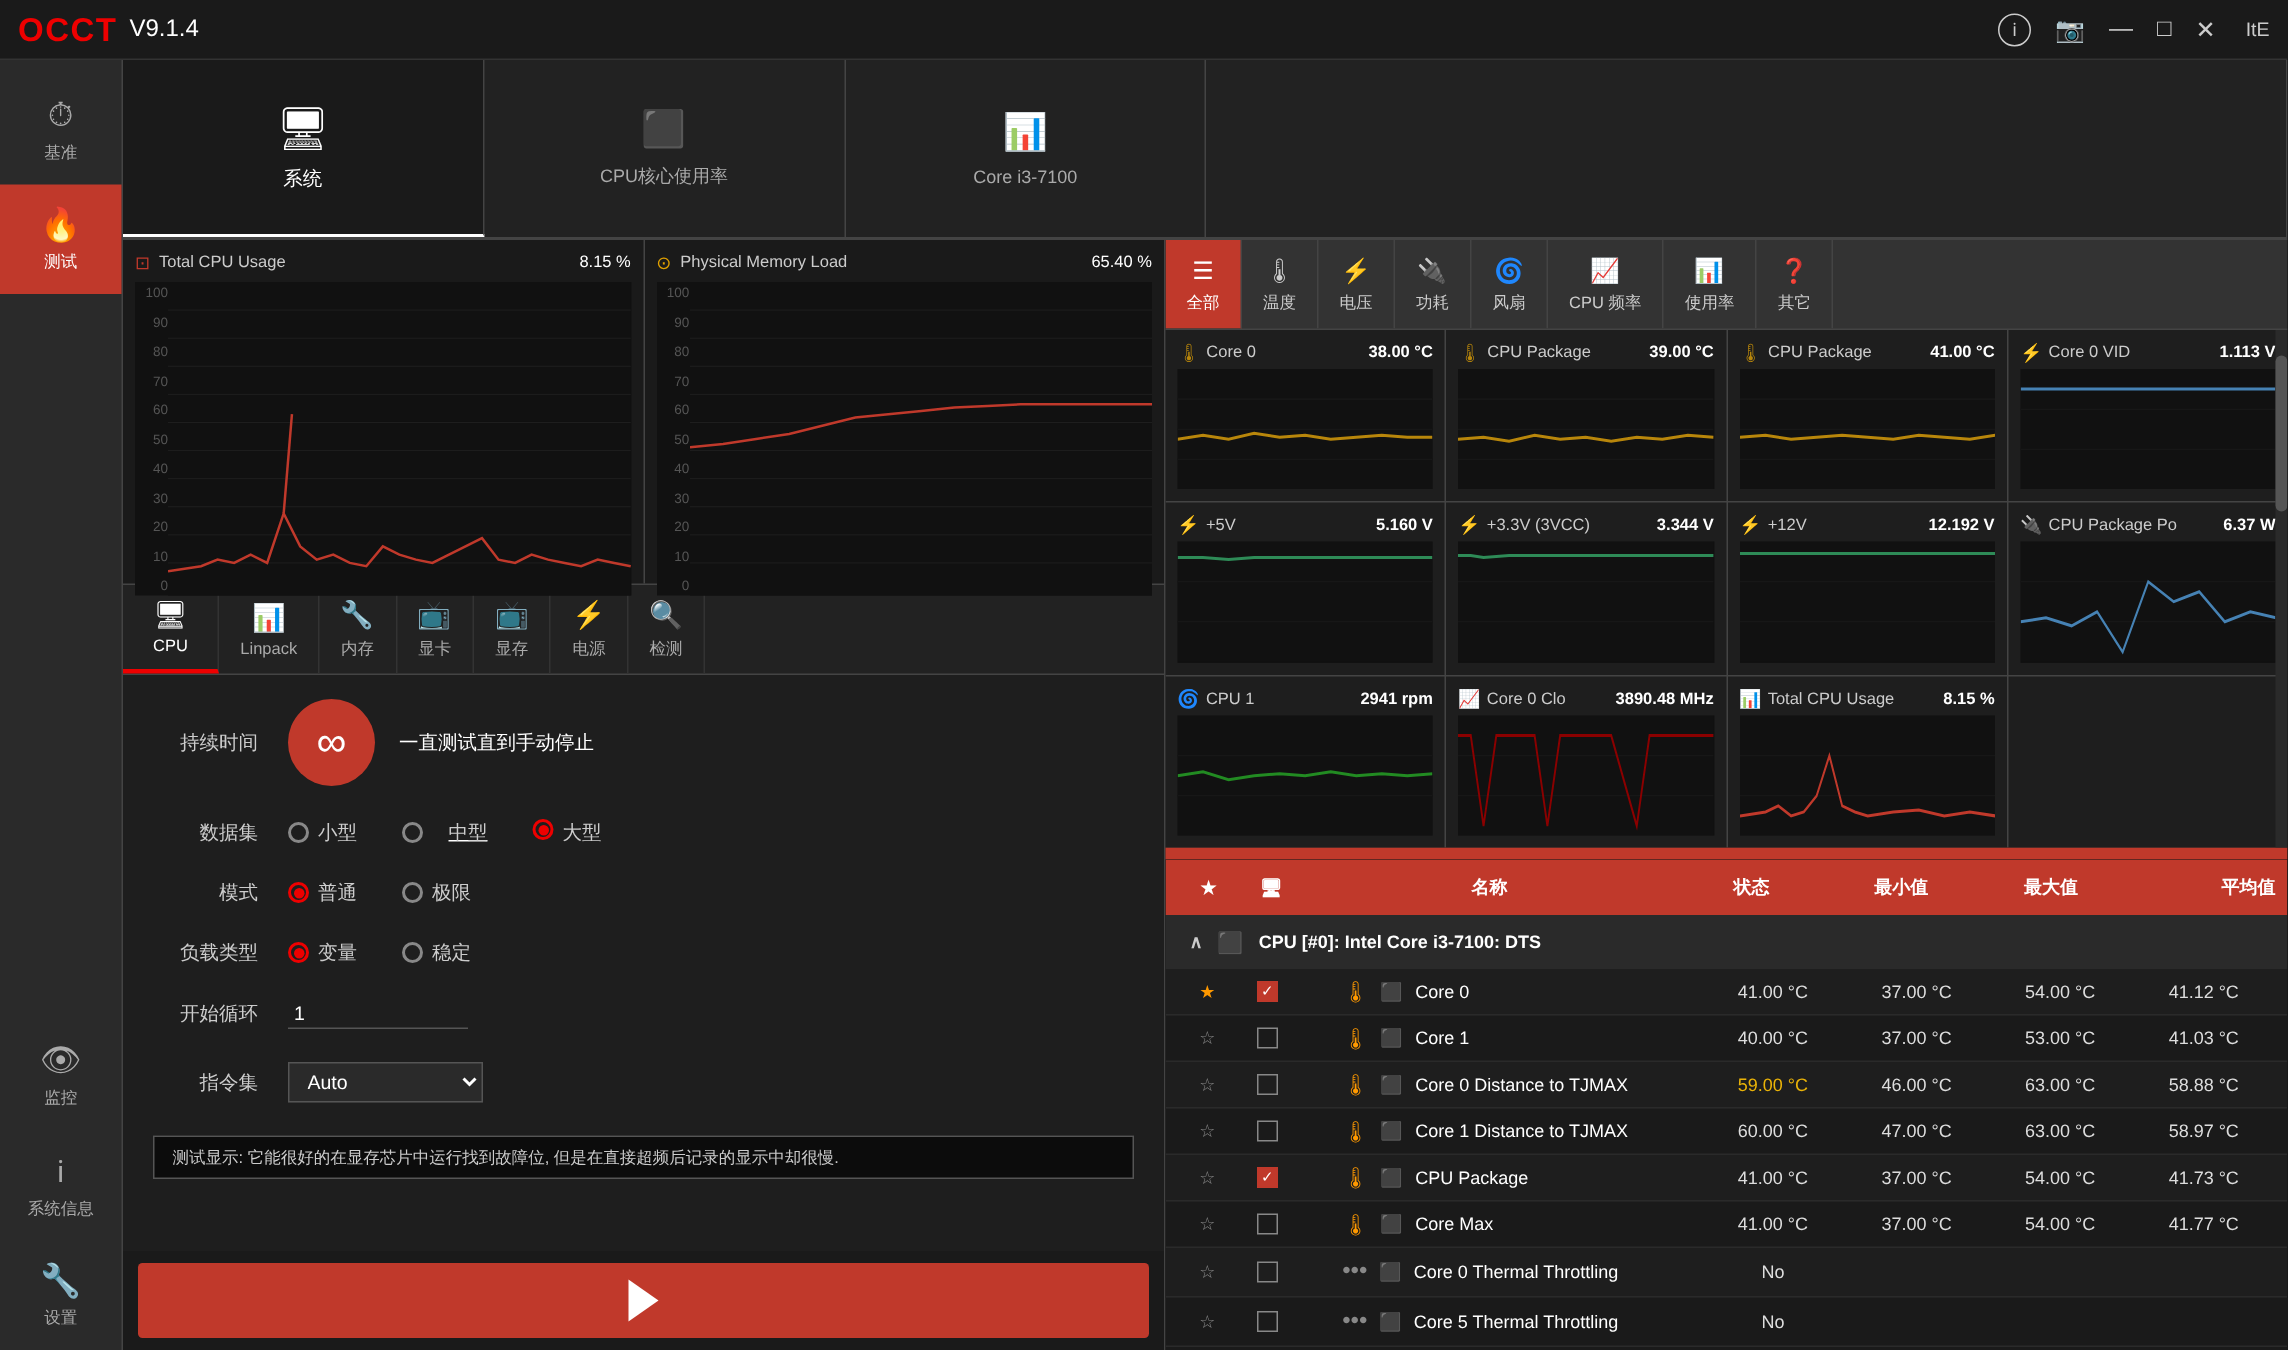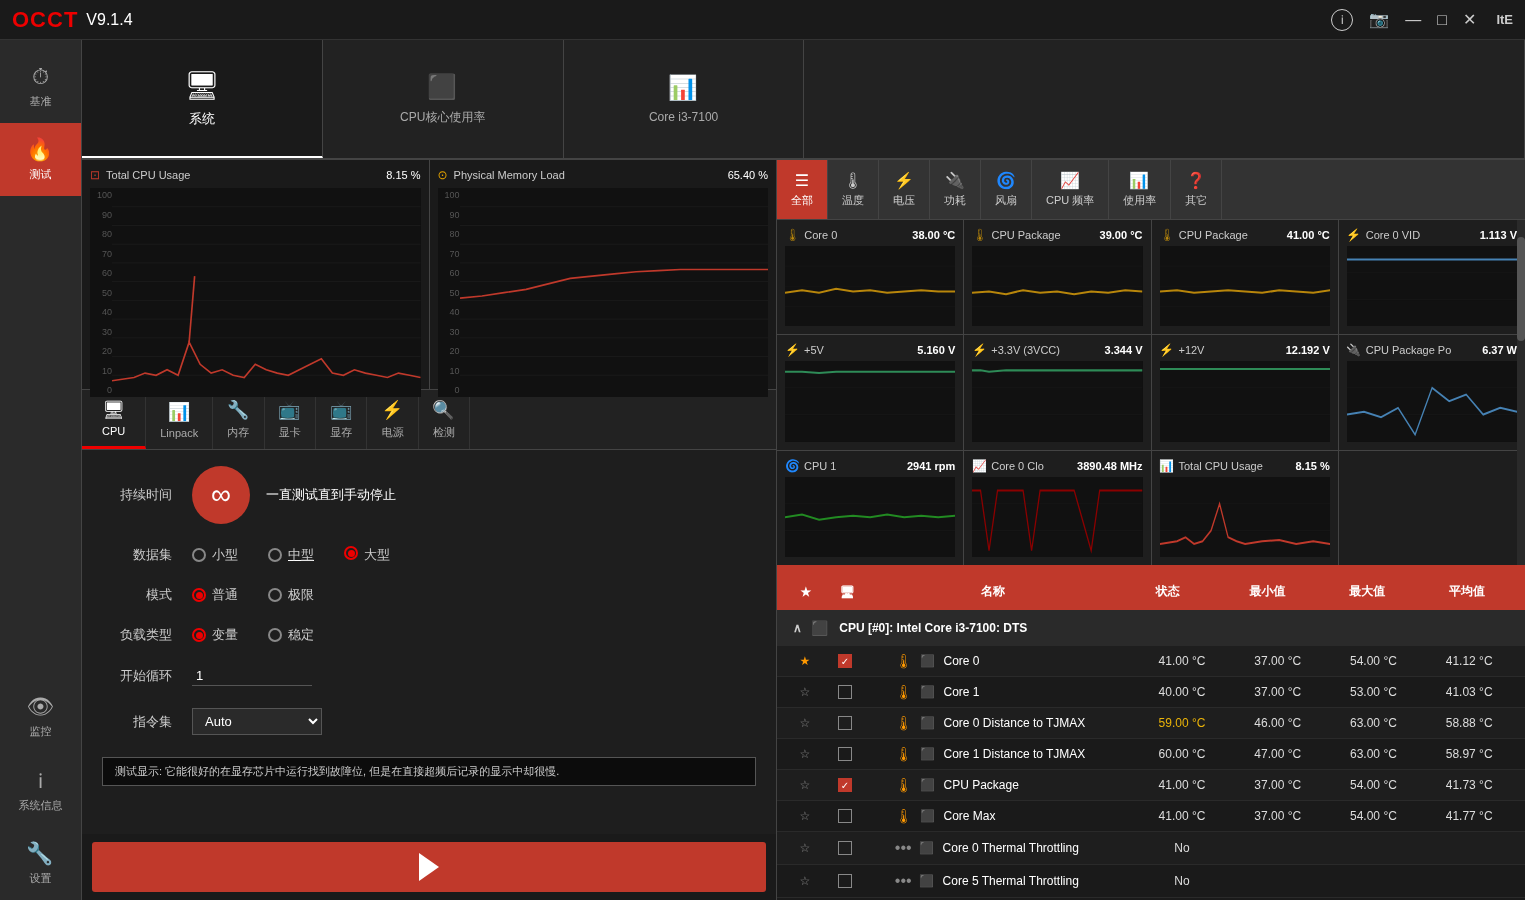--- a/index.html
+++ b/index.html
@@ -38,21 +38,21 @@
 
 <div id="titlebar">
   <span style="color:#e00;font-size:22px;font-weight:900;letter-spacing:1px;">OCCT</span>
   <span style="color:#fff;font-size:16px;margin-left:8px;">V9.1.4</span>
   <div style="margin-left:auto;display:flex;align-items:center;gap:16px;">
     <div style="width:22px;height:22px;border:1.5px solid #ccc;border-radius:50%;display:flex;align-items:center;justify-content:center;font-size:12px;color:#ccc;cursor:pointer;">ℹ</div>
     <span style="color:#ccc;cursor:pointer;font-size:16px;">📷</span>
     <span style="color:#ccc;cursor:pointer;font-size:16px;">—</span>
     <span style="color:#ccc;cursor:pointer;font-size:16px;">□</span>
     <span style="color:#ccc;cursor:pointer;font-size:16px;">✕</span>
-    <span style="color:#ccc;font-size:13px;margin-left:4px;font-weight:bold;">ItE</span>
+    <span style="color:#ccc;font-size:13px;margin-left:4px;">ItE</span>
   </div>
 </div>
 
 <div id="main">
 
   <div id="sidebar">
     <div class="sidebar-item" style="color:#aaa;">
       <span style="font-size:22px;">⏱</span>
       <span style="font-size:11px;">基准</span>
     </div>
@@ -218,21 +218,21 @@
             <div style="width:58px;height:58px;border-radius:50%;background:#c0392b;display:flex;align-items:center;justify-content:center;font-size:28px;color:#fff;cursor:pointer;margin-right:16px;">∞</div>
             <span style="color:#fff;font-size:13px;">一直测试直到手动停止</span>
           </div>
 
           <div style="display:flex;align-items:center;margin-bottom:22px;">
             <span style="width:90px;color:#ccc;font-size:13px;text-align:right;padding-right:20px;">数据集</span>
             <div style="display:flex;align-items:center;gap:6px;margin-right:30px;cursor:pointer;">
               <div style="width:14px;height:14px;border-radius:50%;border:2px solid #888;"></div>
               <span style="color:#ccc;font-size:13px;">小型</span>
             </div>
-            <div style="display:flex;align-items:center;gap:6px;margin-right:30px;cursor:pointer;text-decoration:underline;">
+            <div style="display:flex;align-items:center;gap:17px;margin-right:30px;cursor:pointer;text-decoration:underline;">
               <div style="width:14px;height:14px;border-radius:50%;border:2px solid #888;"></div>
               <span style="color:#ccc;font-size:13px;">中型</span>
             </div>
             <div style="display:flex;gap:6px;cursor:pointer;">
               <div style="width:14px;height:14px;border-radius:50%;border:2px solid #e00;display:flex;align-items:center;justify-content:center;">
                 <div style="width:7px;height:7px;border-radius:50%;background:#e00;"></div>
               </div>
               <span style="color:#ccc;font-size:13px;">大型</span>
             </div>
           </div>
@@ -522,21 +522,21 @@
 
         <div style="flex:1;overflow-y:auto;background:#1a1a1a;">
 
           <div style="display:flex;background:#c0392b;padding:10px 8px;font-size:12px;font-weight:bold;align-items:center;position:sticky;top:0;">
             <div style="flex:0.5;text-align:center;">★</div>
             <div style="flex:0.5;text-align:center;">🖥</div>
             <div style="flex:3;text-align:center;">名称</div>
             <div style="flex:1.2;text-align:center;">状态</div>
             <div style="flex:1.2;text-align:center;">最小值</div>
             <div style="flex:1.2;text-align:center;">最大值</div>
-            <div style="flex:1.2;text-align:center;">平均值</div>
+            <div style="flex:1.2;text-align:right;">平均值</div>
           </div>
 
           <div style="background:#2a2a2a;padding:10px 16px;display:flex;align-items:center;gap:10px;font-size:12px;font-weight:bold;">
             <span style="cursor:pointer;color:#ccc;">∧</span>
             <span style="color:#ccc;font-size:14px;">⬛</span>
             <span>CPU [#0]: Intel Core i3-7100: DTS</span>
           </div>
 
           <div style="display:flex;align-items:center;padding:7px 8px;border-bottom:1px solid #2a2a2a;font-size:12px;background:#1e1e1e;">
             <div style="flex:0.5;text-align:center;cursor:pointer;color:#f90;">★</div>

